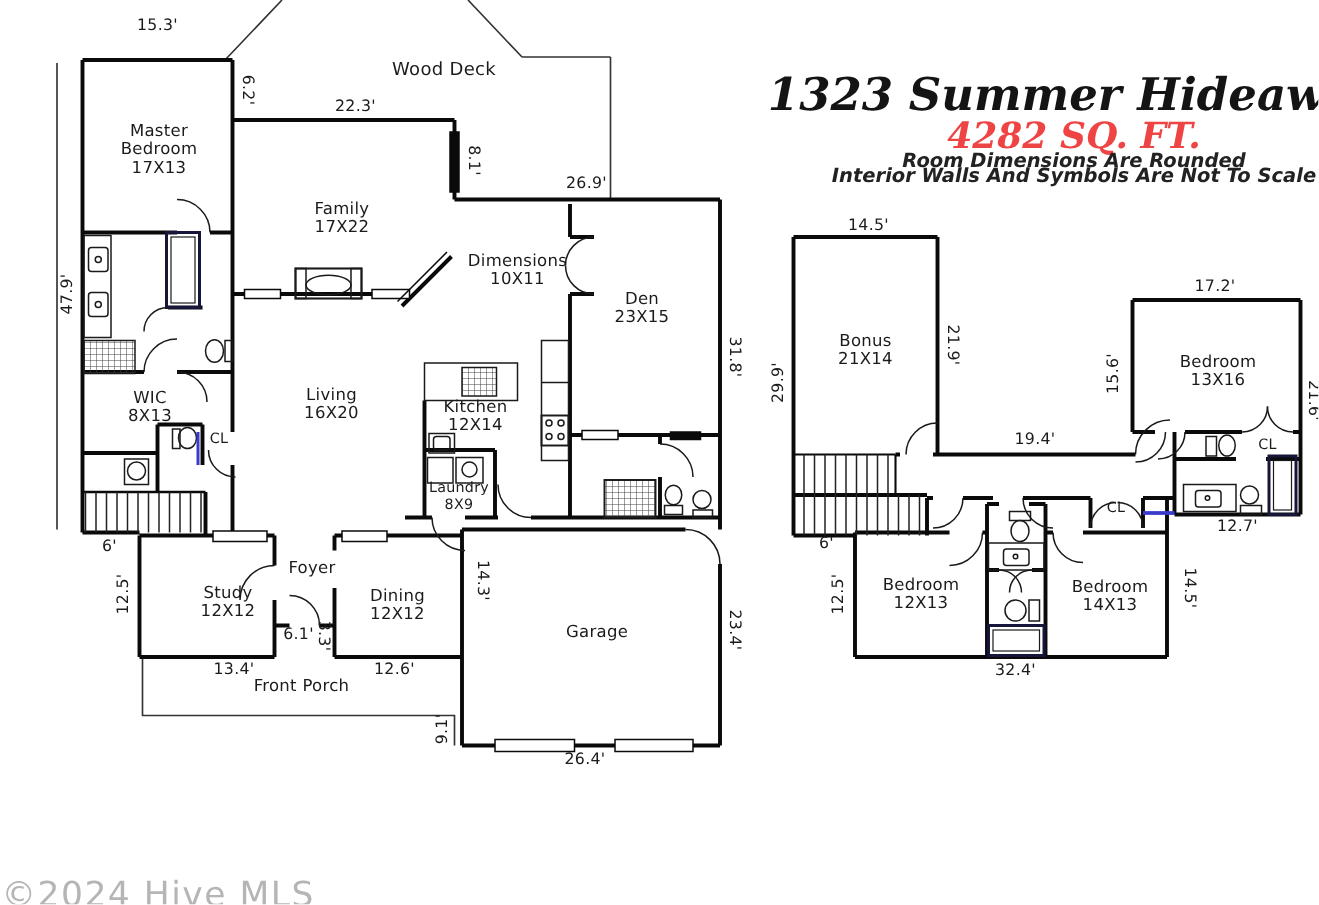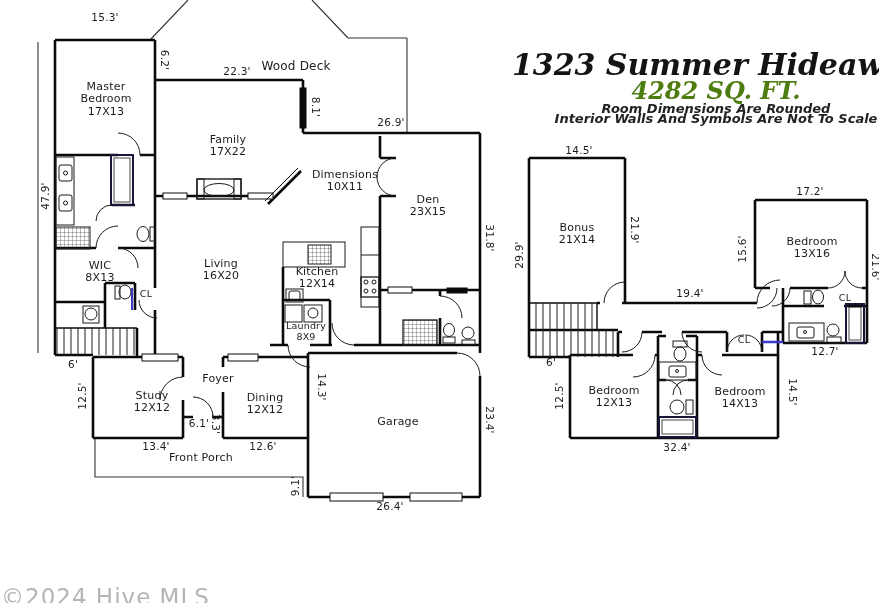--- a/index.html
+++ b/index.html
@@ -3,27 +3,27 @@
 <meta charset="utf-8">
 <style>
   html,body{margin:0;padding:0;background:#fff;}
   .stage{position:relative;width:879px;height:603px;background:#ffffff;overflow:hidden;
          font-family:"DejaVu Sans","Liberation Sans",sans-serif;}
   .stage svg{position:absolute;left:0;top:0;}
   .lbl{position:absolute;transform:translate(-50%,-50%);white-space:pre-line;text-align:center;
        font-size:11px;line-height:1.13;color:#1b1b1b;letter-spacing:.2px;}
   .dim{font-size:10.5px;color:#1b1b1b;letter-spacing:.2px;white-space:nowrap;}
   .sm{font-size:9.5px;}
-  .big{font-size:12px;margin-top:20px;}
+  .big{font-size:12px;}
   .r90{transform:translate(-50%,-50%) rotate(90deg);}
   .rm90{transform:translate(-50%,-50%) rotate(-90deg);}
   .title1{position:absolute;transform:translate(-50%,-50%);font-family:"DejaVu Serif","Liberation Serif",serif;
           font-style:italic;font-weight:bold;font-size:30px;color:#141414;white-space:nowrap;}
   .title2{position:absolute;transform:translate(-50%,-50%);font-family:"DejaVu Serif","Liberation Serif",serif;
-          font-style:italic;font-weight:bold;font-size:24px;color:#4d7c0f;white-space:nowrap;}
+          font-style:italic;font-weight:bold;font-size:24px;color:#ef4444;white-space:nowrap;}
   .note{position:absolute;transform:translate(-50%,-50%);font-size:13px;font-weight:bold;font-style:italic;
         color:#222;white-space:nowrap;}
   .watermark{position:absolute;font-size:23px;color:#b5b5b5;letter-spacing:1px;white-space:nowrap;}
 </style>
 </head>
 <body>
 
 <div class="stage">
 
 <svg width="879" height="603" viewBox="0 0 879 603">
@@ -211,21 +211,21 @@
 16X20</div>
 <div class="lbl" style="left:100px;top:272px">WIC
 8X13</div>
 <div class="lbl" style="left:317px;top:278px">Kitchen
 12X14</div>
 <div class="lbl sm" style="left:306px;top:332px">Laundry
 8X9</div>
 <div class="lbl sm" style="left:146px;top:294px">CL</div>
 <div class="lbl" style="left:152px;top:402px">Study
 12X12</div>
-<div class="lbl" style="left:218px;top:379px">Foyer</div>
+<div class="lbl" style="left:208px;top:379px">Foyer</div>
 <div class="lbl" style="left:265px;top:404px">Dining
 12X12</div>
 <div class="lbl" style="left:398px;top:422px">Garage</div>
 <div class="lbl" style="left:201px;top:458px">Front Porch</div>
 
 <div class="lbl dim" style="left:105px;top:18px">15.3'</div>
 <div class="lbl dim r90" style="left:164px;top:60px">6.2'</div>
 <div class="lbl dim" style="left:237px;top:72px">22.3'</div>
 <div class="lbl dim r90" style="left:315px;top:107px">8.1'</div>
 <div class="lbl dim" style="left:391px;top:123px">26.9'</div>

